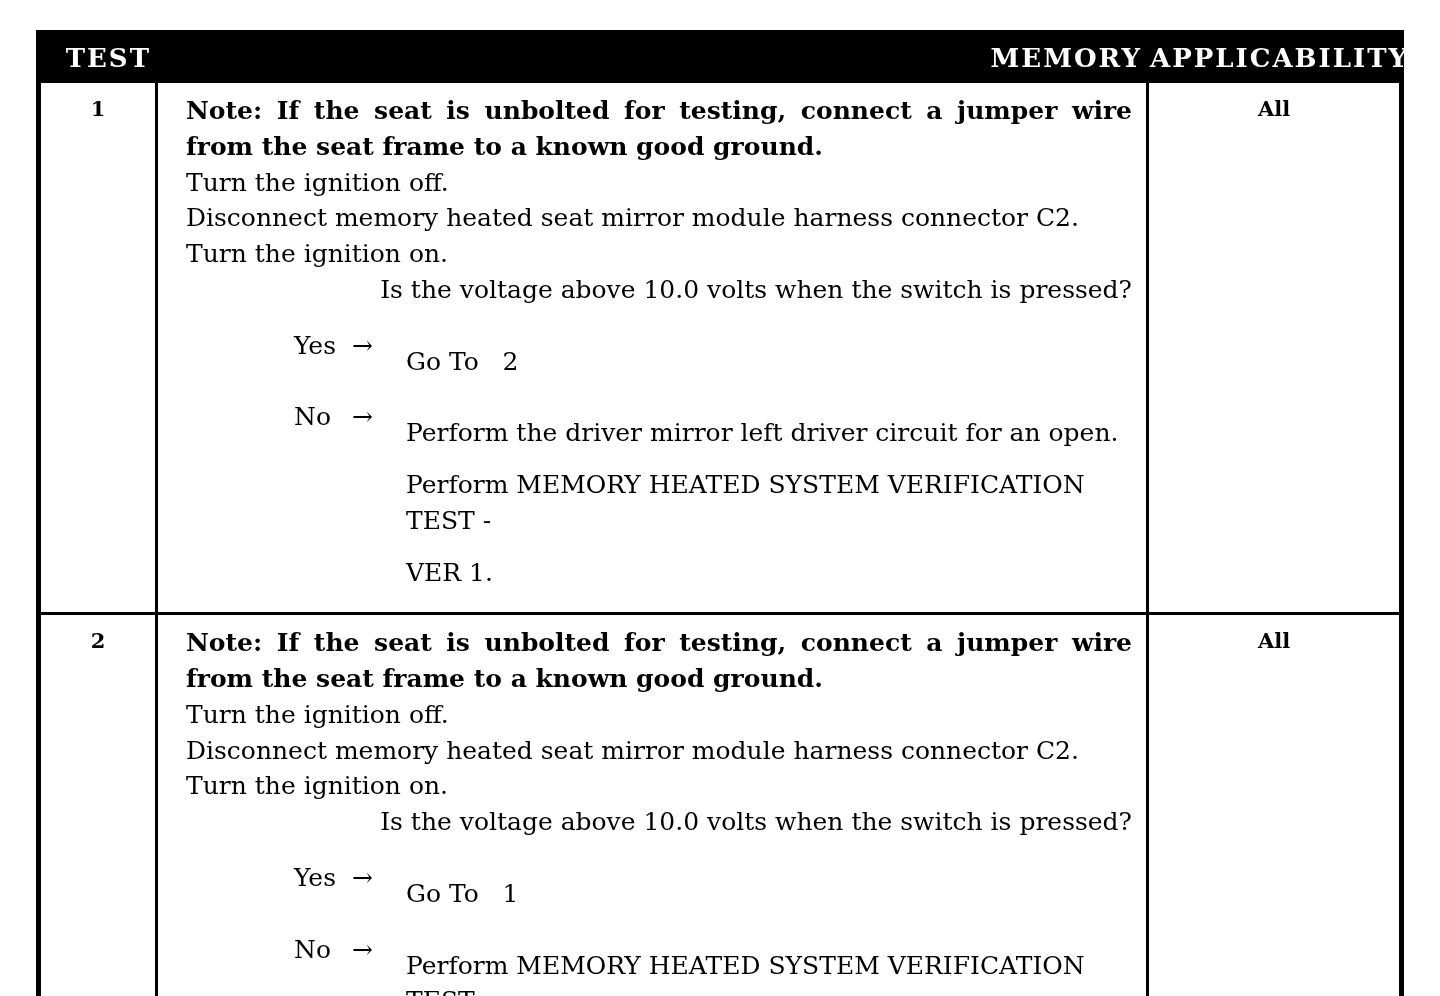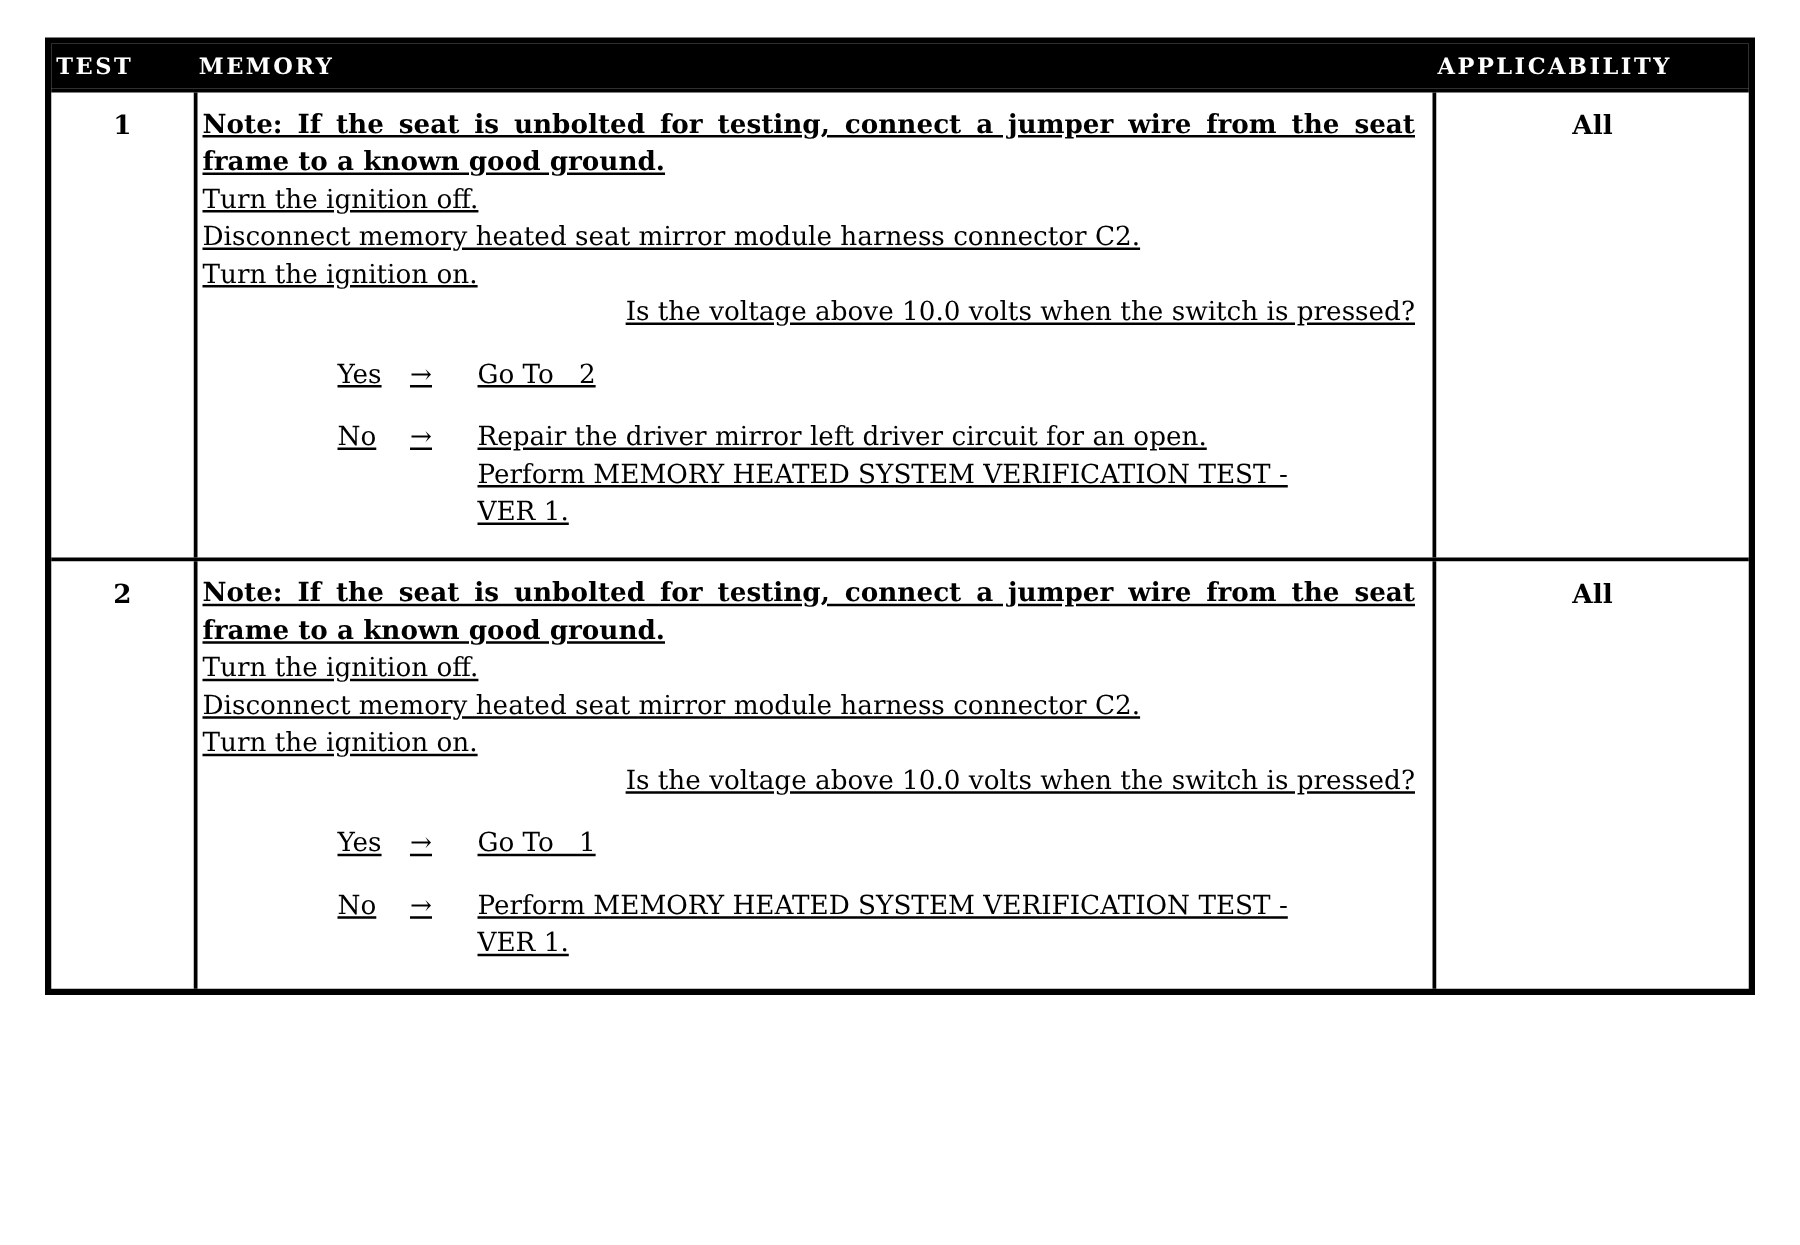--- a/index.html
+++ b/index.html
@@ -21,50 +21,49 @@
   .row {
     display: grid;
     grid-template-columns: 114px 1fr 253px;
   }
   .header-row {
     background: #000000;
     color: #ffffff;
   }
   .header-cell {
     padding: 8px 4px 7px 4px;
-    text-align: left;
+    text-align: right;
     font-weight: bold;
-    font-size: 18px;
+    font-size: 26px;
     letter-spacing: 2px;
   }
   .body-row { border-top: 3px solid #000000; }
   .cell { padding: 8px 10px; }
   .body-row .cell + .cell { border-left: 3px solid #000000; }
 
   .test-cell, .appl-cell {
     text-align: center;
     font-weight: bold;
     font-size: 21px;
     padding-top: 13px;
   }
   .action-cell {
-    font-size: 21px;
+    font-size: 25px;
     line-height: 1.43;
-    padding: 10px 14px 22px 4px;
-    text-decoration: underline;
+    padding: 10px 14px 22px 28px;
   }
   .note { font-weight: bold; text-align: justify; }
   .step { text-align: justify; }
   .question { text-align: right; }
 
   .branch { display: flex; margin: 20px 0 0 108px; }
   .branch-label { width: 52px; flex: none; }
   .branch-arrow { width: 60px; flex: none; text-align: left; padding-left: 6px; }
   .branch-lines { flex: 1; }
-  .branch-line { white-space: pre-wrap; }
+  .branch-line { white-space: pre-wrap; margin-top: 16px; }
 </style>
 </head>
 <body>
 
 <div class="sheet">
   <div class="diag-table">
 
     <div class="row header-row">
       <div class="header-cell">TEST</div>
       <div class="header-cell">MEMORY</div>
@@ -85,21 +84,21 @@
           <span class="branch-arrow">→</span>
           <div class="branch-lines">
             <div class="branch-line">Go To   2</div>
           </div>
         </div>
 
         <div class="branch">
           <span class="branch-label">No</span>
           <span class="branch-arrow">→</span>
           <div class="branch-lines">
-            <div class="branch-line">Repair the driver mirror left driver circuit for an open.</div>
+            <div class="branch-line">Perform the driver mirror left driver circuit for an open.</div>
             <div class="branch-line">Perform MEMORY HEATED SYSTEM VERIFICATION TEST -</div>
             <div class="branch-line">VER 1.</div>
           </div>
         </div>
       </div>
       <div class="cell appl-cell">All</div>
     </div>
 
     <div class="row body-row">
       <div class="cell test-cell">2</div>

